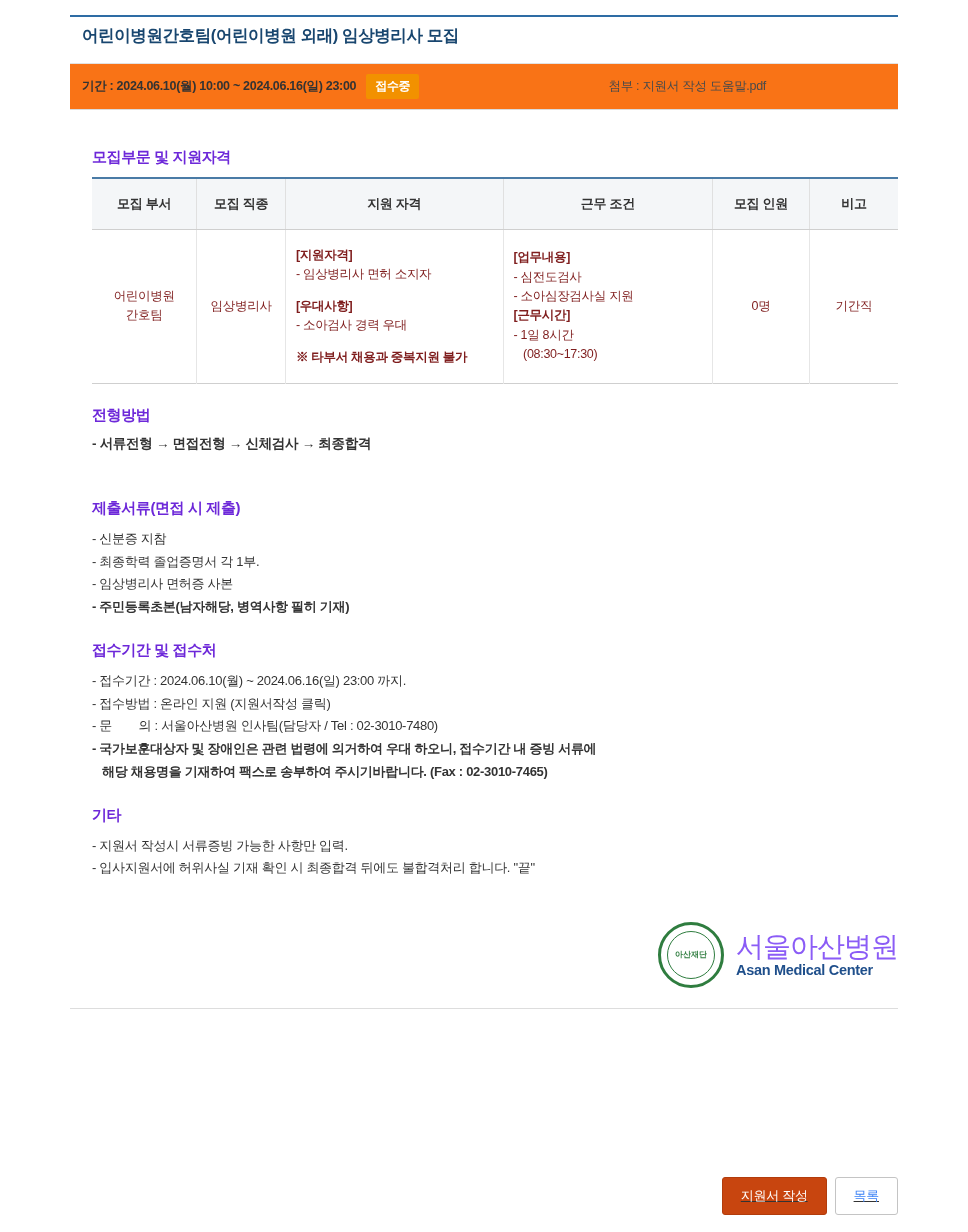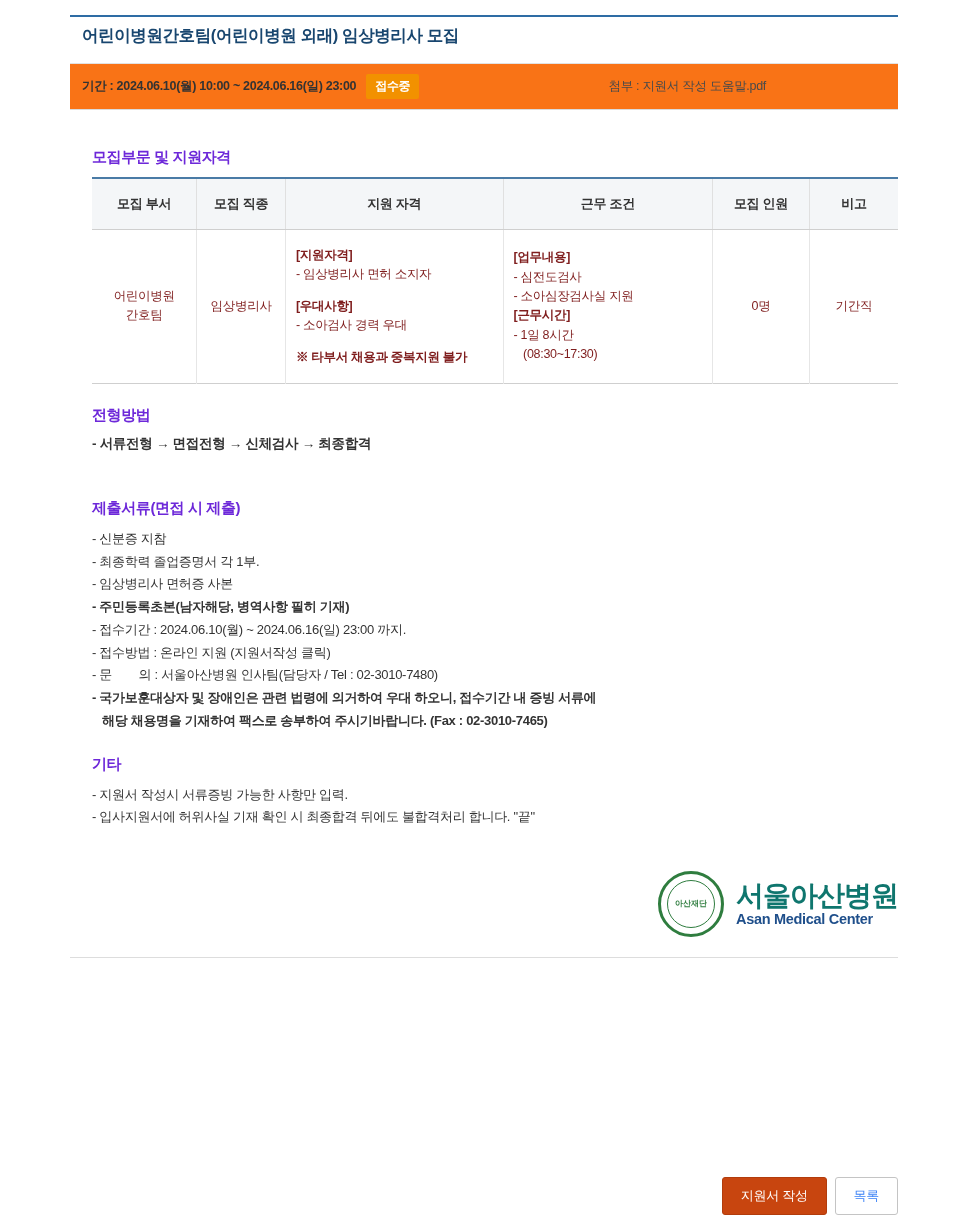--- a/index.html
+++ b/index.html
@@ -164,22 +164,22 @@
     font-size: 8px;
     color: #2f7d3f;
     font-weight: bold;
     line-height: 1.1;
     text-align: center;
     z-index: 2;
   }
   .logo-text { margin-left: 12px; }
   .logo-text .kr-name {
     font-size: 28px;
-    font-weight: bold;
-    color: #0f766e;
+    font-weight: normal;
+    color: #8b5cf6;
     letter-spacing: -1px;
     line-height: 1.05;
   }
   .logo-text .en-name {
     font-size: 14.5px;
     font-weight: bold;
     color: #1f4f8b;
     letter-spacing: -0.3px;
   }
 
@@ -191,20 +191,21 @@
   .footer-bar {
     margin: 0 70px;
     padding: 18px 0 14px 0;
     display: flex;
     justify-content: flex-end;
     align-items: center;
     position: absolute;
     bottom: 18px;
     right: 0;
     left: 0;
+    text-decoration: underline;
   }
   .btn {
     font-size: 13px;
     padding: 9px 18px;
     border-radius: 3px;
     border: 1px solid transparent;
     cursor: pointer;
     letter-spacing: -0.3px;
     font-family: "Liberation Sans", sans-serif;
   }
@@ -283,20 +284,21 @@
     <div class="flow">-  서류전형 → 면접전형 → 신체검사 → 최종합격</div>
 
     <h3 class="sec-title" style="margin-top:46px;">제출서류(면접 시 제출)</h3>
     <ul class="plain">
       <li>- 신분증 지참</li>
       <li>- 최종학력 졸업증명서 각 1부.</li>
       <li>- 임상병리사 면허증 사본</li>
       <li class="bold">- 주민등록초본(남자해당, 병역사항 필히 기재)</li>
     </ul>
 
+    <h3 class="sec-title">접수기간 및 접수처</h3>
     <ul class="plain">
       <li>- 접수기간 : 2024.06.10(월) ~ 2024.06.16(일) 23:00 까지.</li>
       <li>- 접수방법 : 온라인 지원 (지원서작성 클릭)</li>
       <li style="white-space:pre;">- 문        의 : 서울아산병원 인사팀(담당자 / Tel : 02-3010-7480)</li>
       <li class="bold">- 국가보훈대상자 및 장애인은 관련 법령에 의거하여 우대 하오니, 접수기간 내 증빙 서류에</li>
       <li class="bold" style="padding-left:10px;">해당 채용명을 기재하여 팩스로 송부하여 주시기바랍니다. (Fax : 02-3010-7465)</li>
     </ul>
 
     <h3 class="sec-title">기타</h3>
     <ul class="plain">

